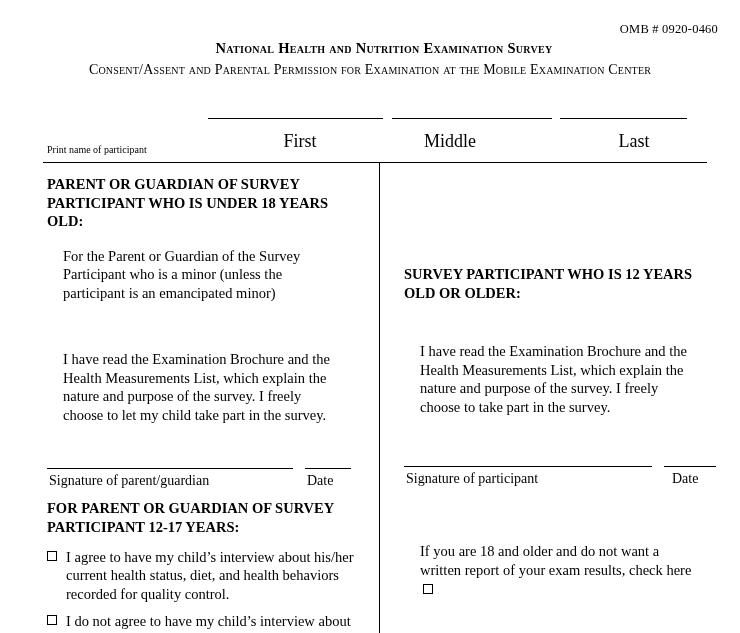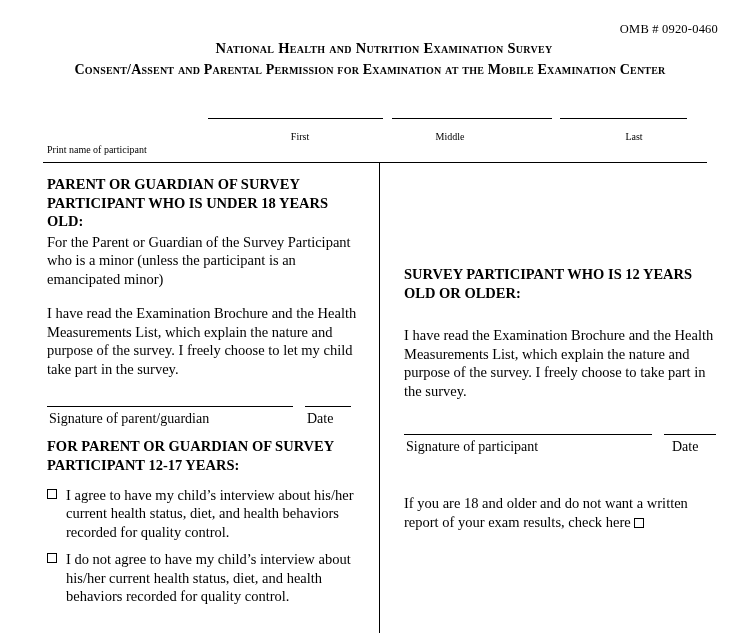--- a/index.html
+++ b/index.html
@@ -38,21 +38,20 @@
     font-weight: bold;
     font-variant: small-caps;
     letter-spacing: 0.3px;
     padding-left: 28px;
   }
   .title-sub {
     font-size: 14px;
     font-variant: small-caps;
     margin-top: 5px;
     letter-spacing: 0.2px;
-    font-weight: bold;
   }
   .nameline {
     position: absolute;
     top: 100px;
     left: 47px;
     width: 660px;
     height: 24px;
   }
   .nameline-label {
     position: absolute;
@@ -69,21 +68,21 @@
   .name-rule-1 { left: 161px; top: 18px; width: 175px; }
   .name-rule-2 { left: 345px; top: 18px; width: 160px; }
   .name-rule-3 { left: 513px; top: 18px; width: 127px; }
 
   .namecols {
     position: absolute;
     top: 131px;
     left: 47px;
     width: 660px;
     height: 20px;
-    font-size: 10px;
+    font-size: 18px;
   }
   .namecols span {
     position: absolute;
     text-align: center;
   }
   .col-first { left: 198px; width: 110px; }
   .col-middle { left: 348px; width: 110px; }
   .col-last { left: 532px; width: 110px; }
 
   .hline-top {
@@ -117,21 +116,21 @@
     top: 265px;
     width: 312px;
     font-size: 14.5px;
     line-height: 1.28;
   }
   .hdr {
     font-weight: bold;
     margin: 0 0 2px 0;
   }
   p.body-par {
-    margin: 0;
+    margin: 16px;
   }
   .gap-sm { height: 9px; }
   .gap-md { height: 16px; }
   .gap-lg { height: 22px; }
 
   .sigrow {
     position: relative;
     height: 34px;
   }
   .sig-rule-long {

